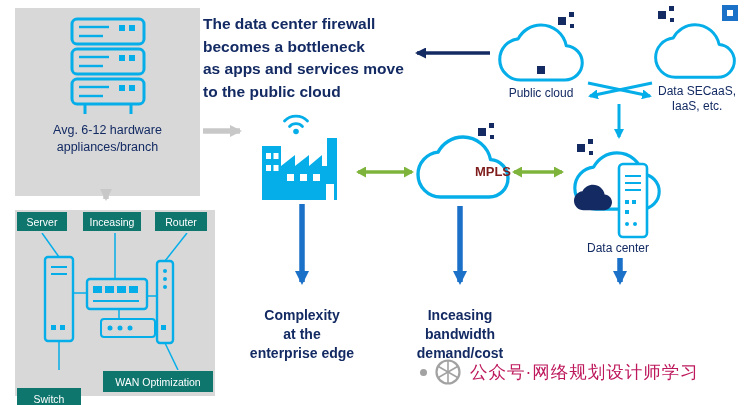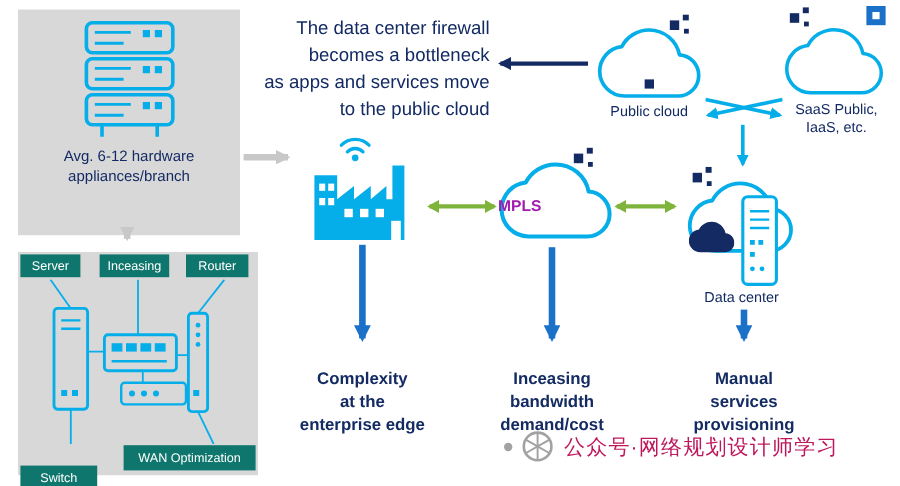--- a/index.html
+++ b/index.html
@@ -1,23 +1,23 @@
 <!DOCTYPE html>
 <html><head>
 <meta charset="utf-8">
 <style>
   * { margin:0; padding:0; box-sizing:border-box; }
   html,body { background:#fff; font-family:"Liberation Sans", sans-serif; }
   .canvas { position:relative; width:750px; height:405px; background:#fff; overflow:hidden; }
   .abs { position:absolute; }
   .graybox { position:absolute; background:#D8D8D8; }
   .overlay { position:absolute; left:0; top:0; pointer-events:none; }
-  .headline { position:absolute; color:#132A63; font-weight:normal; font-size:15.5px; line-height:22.5px; text-align:right; }
+  .headline { position:absolute; color:#132A63; font-weight:bold; font-size:15.5px; line-height:22.5px; text-align:left; }
   .navy-label { position:absolute; color:#132A63; font-size:12px; line-height:15px; text-align:center; }
-  .mpls-label { position:absolute; color:#a21caf; font-size:13px; font-weight:600; text-align:left; }
+  .mpls-label { position:absolute; color:#7f1d1d; font-size:13px; font-weight:600; text-align:right; }
   .bottom-label { position:absolute; color:#132A63; font-weight:bold; font-size:14px; line-height:19px; text-align:center; }
   .btn { position:absolute; background:#0f766e; color:#fff; font-size:10.5px; display:flex; align-items:center; justify-content:center; }
   .watermark { position:absolute; display:flex; align-items:center; color:#be185d; }
   .wm-dot { width:7px; height:7px; border-radius:50%; background:#A2A2A2; margin-right:7px; }
   .wm-text { font-size:17.5px; letter-spacing:1px; margin-left:8px; }
 </style>
 </head>
 <body>
 
 <div class="canvas">
@@ -110,21 +110,21 @@
 
   <svg class="abs" style="left:653px;top:22px;" width="84" height="58" viewBox="-0.8 3.2 25.6 17.6">
     <path d="M19.35 10.04C18.67 6.59 15.64 4 12 4 9.11 4 6.6 5.64 5.35 8.04 2.34 8.36 0 10.91 0 14c0 3.31 2.69 6 6 6h13c2.76 0 5-2.24 5-5 0-2.64-2.05-4.78-4.65-4.96z" fill="#fff" stroke="#05AEE9" stroke-width="0.9" stroke-linejoin="round"></path>
   </svg>
   <svg class="abs" style="left:658px;top:6px;" width="18" height="17" viewBox="0 0 18 17">
     <rect x="0" y="5" width="8" height="8" fill="#132A63"></rect>
       <rect x="11" y="0" width="5" height="5" fill="#132A63"></rect>
       <rect x="12" y="12" width="4" height="4" fill="#132A63"></rect>
   </svg>
   <div class="navy-label" style="left:648px;top:84px;width:98px;">
-    <div>SaaS Public,</div>
+    <div>Data SECaaS,</div>
     <div>IaaS, etc.</div>
   </div>
 
   <svg class="abs" style="left:256px;top:108px;" width="95" height="94" viewBox="0 0 95 94">
     <g stroke="#05AEE9" stroke-width="2.8" fill="none" stroke-linecap="round">
       <path d="M33.5 18.5 a9 9 0 0 1 13 0"></path>
       <path d="M28.5 13 a16 16 0 0 1 23 0"></path>
     </g>
     <circle cx="40" cy="23.5" r="2.8" fill="#05AEE9"></circle>
     <polygon points="6,92 6,38 25,38 25,58 39,47 39,58 53,47 53,58 66,47 66,58 71,58 71,30 81,30 81,92" fill="#05AEE9"></polygon>
@@ -227,25 +227,20 @@
 
   <div class="bottom-label" style="left:232px;top:306px;width:140px;">
     <div>Complexity</div>
     <div>at the</div>
     <div>enterprise edge</div>
   </div>
   <div class="bottom-label" style="left:390px;top:306px;width:140px;">
     <div>Inceasing</div>
     <div>bandwidth</div>
     <div>demand/cost</div>
-  </div>
-  <div class="bottom-label" style="left:550px;top:306px;width:140px;">
-    <div>Manual</div>
-    <div>services</div>
-    <div>provisioning</div>
   </div>
 
   <div class="watermark" style="left:420px;top:358px;">
     <span class="wm-dot"></span>
     <svg width="28" height="28" viewBox="0 0 28 28">
       <circle cx="14" cy="14" r="11.5" fill="none" stroke="#A2A2A2" stroke-width="2.2"></circle>
       <g stroke="#A2A2A2" stroke-width="1.6">
         <line x1="14" y1="14" x2="14" y2="3"></line>
         <line x1="14" y1="14" x2="23.6" y2="8.5"></line>
         <line x1="14" y1="14" x2="23.6" y2="19.5"></line>

